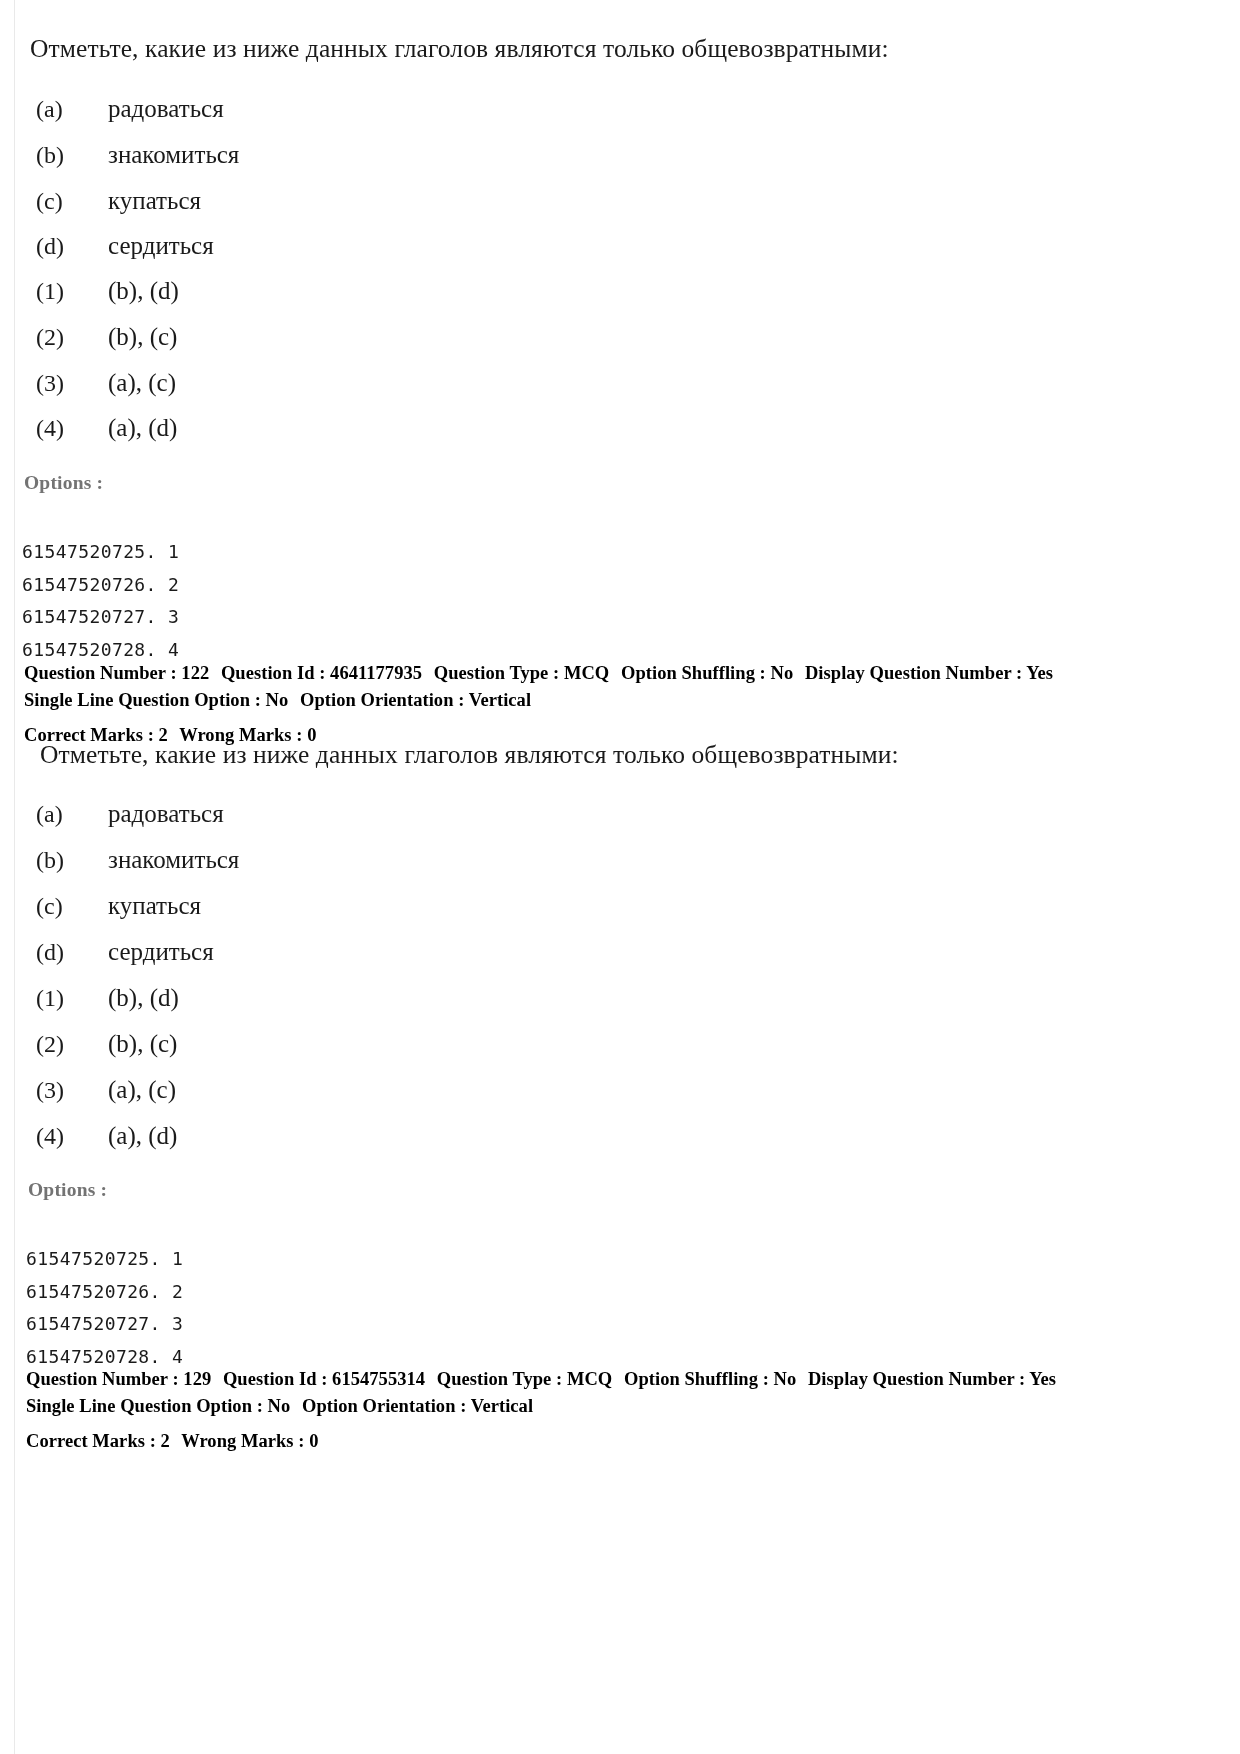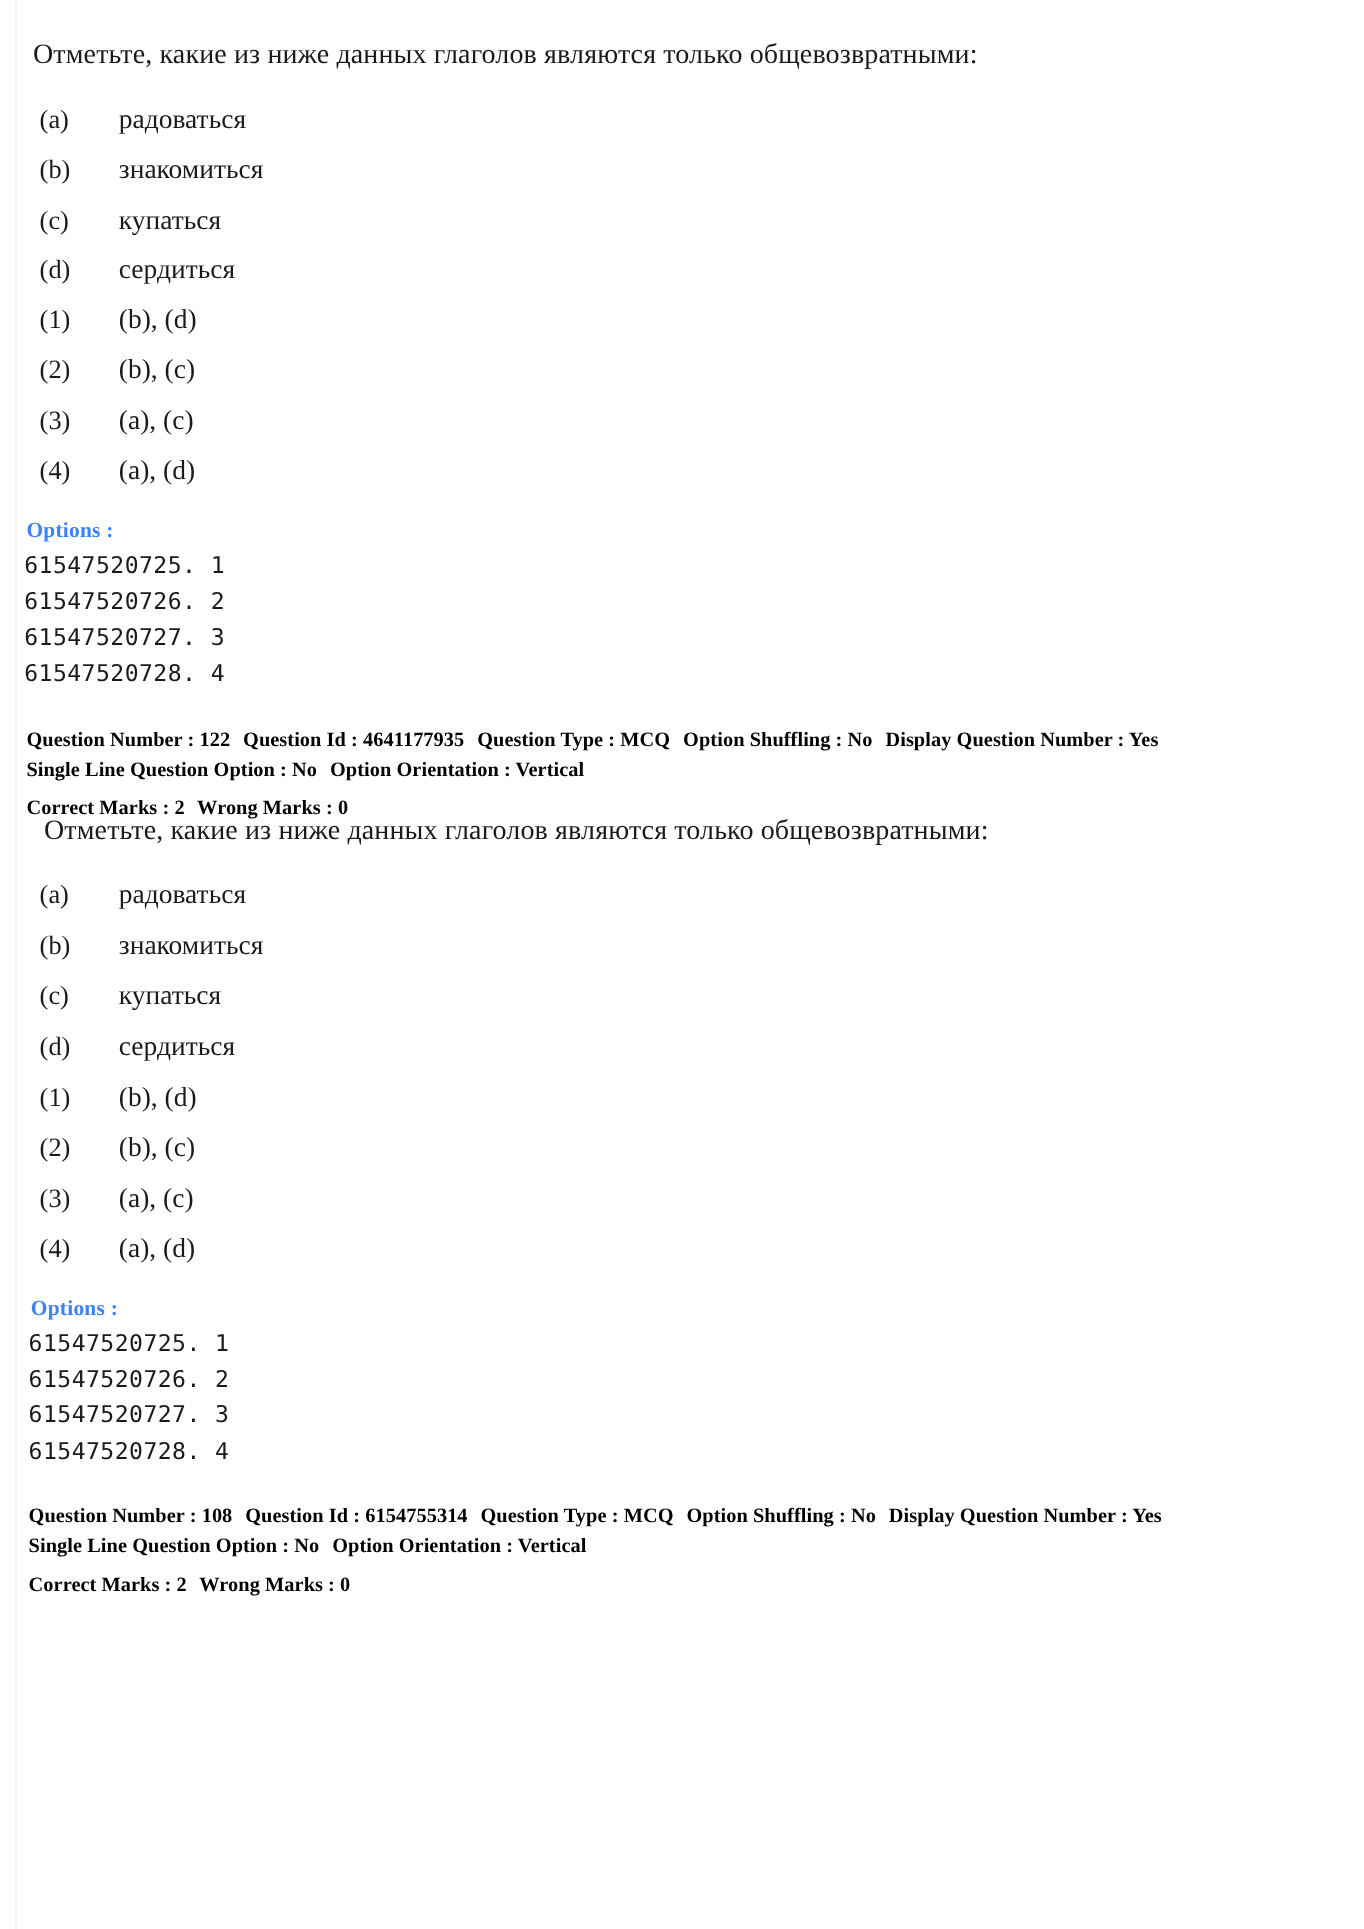--- a/index.html
+++ b/index.html
@@ -64,30 +64,31 @@
     font-size: 25px;
     color: #1a1a1a;
     white-space: nowrap;
     text-align: right;
   }
 
   .options-label {
     font-family: "Liberation Serif", "DejaVu Serif", serif;
     font-weight: bold;
     font-size: 19.5px;
-    color: #3b82f6;
+    color: #737373;
     letter-spacing: 0.2px;
   }
   .option-id {
     font-family: "DejaVu Sans Mono", "Liberation Mono", monospace;
-    font-size: 21px;
+    font-size: 18px;
     color: #1a1a1a;
     letter-spacing: 0.4px;
     line-height: 1.55;
     white-space: pre;
+    margin-top: 40px;
   }
 
   .meta {
     font-family: "Liberation Serif", "DejaVu Serif", serif;
     font-weight: bold;
     font-size: 18.5px;
     color: #000000;
     line-height: 1.45;
     letter-spacing: 0.05px;
     white-space: nowrap;
@@ -228,21 +229,21 @@
       <div class="options-label" style="position:absolute; left:28px; top:1179px;">Options :</div>
 
       <div class="option-id" style="position:absolute; left:26px; top:1205px;">61547520725. 1</div>
       <div class="option-id" style="position:absolute; left:26px; top:1238px;">61547520726. 2</div>
       <div class="option-id" style="position:absolute; left:26px; top:1270px;">61547520727. 3</div>
       <div class="option-id" style="position:absolute; left:26px; top:1303px;">61547520728. 4</div>
 
       <div style="position:absolute; left:26px; top:1366px;">
         <div class="meta">
           <span>Question Number :</span>
-          <span>108</span><span class="meta-sep"></span>
+          <span>129</span><span class="meta-sep"></span>
           <span>Question Id :</span>
           <span>6154755314</span><span class="meta-sep"></span>
           <span>Question Type :</span>
           <span>MCQ</span><span class="meta-sep"></span>
           <span>Option Shuffling :</span>
           <span>No</span><span class="meta-sep"></span>
           <span>Display Question Number :</span>
           <span>Yes</span>
         </div>
         <div class="meta">

